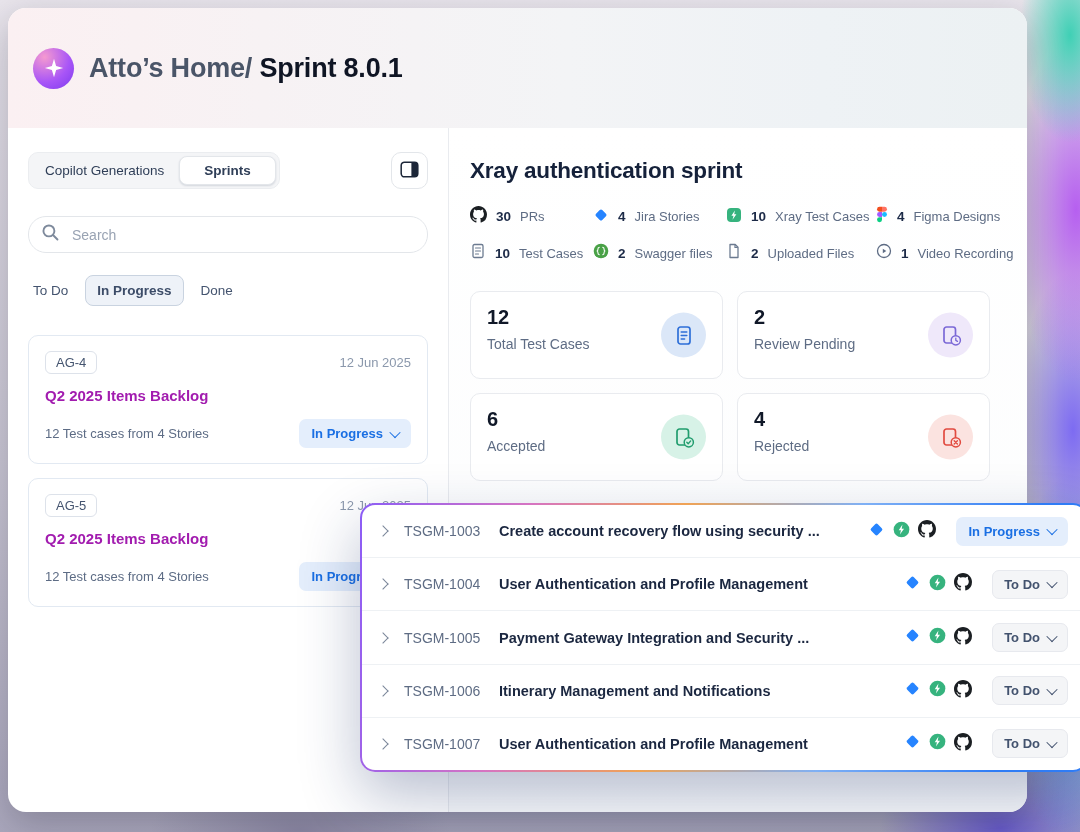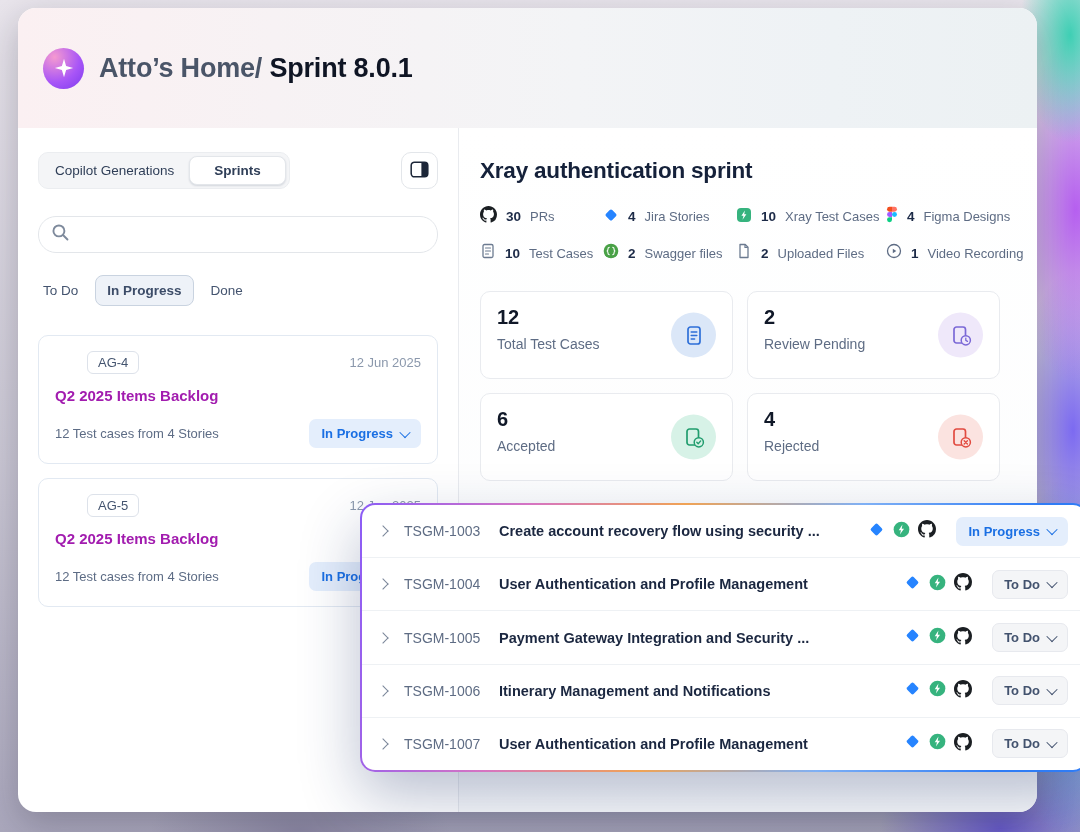--- a/index.html
+++ b/index.html
@@ -9,21 +9,21 @@
     background:
       radial-gradient(70px 150px at 1070px 35px,  #3fd0b5, transparent 72%),
       radial-gradient(90px 240px at 1076px 210px, #b65ff0, transparent 72%),
       radial-gradient(80px 220px at 1073px 430px, #7d6bf2, transparent 72%),
       radial-gradient(100px 260px at 1076px 660px,#3b82f6, transparent 72%),
       radial-gradient(160px 90px at 1000px 828px, #6d5fd0, transparent 75%),
       radial-gradient(200px 70px at 300px 830px,  #8e8aa6, transparent 75%),
       linear-gradient(180deg,#e9e5ec 0%,#ccc9d6 55%,#aba8bd 100%);
   }
   .app-card{
-    position:absolute;left:18px;top:8px;width:1019px;height:804px;
+    position:absolute;left:8px;top:8px;width:1019px;height:804px;
     background:#fff;border-radius:18px;overflow:hidden;
     box-shadow:0 12px 36px rgba(20,20,40,.25);
     display:flex;flex-direction:column;
   }
   
   .header{
     height:120px;flex:none;display:flex;align-items:center;gap:15px;
     padding-left:25px;
     background:linear-gradient(90deg,#fbf0f2 0%,#f7f2f4 25%,#f3f4f6 55%,#eef2f5 80%,#ecf1f3 100%);
   }
@@ -47,21 +47,21 @@
   .panel-toggle{width:37px;height:37px;border:1px solid #e3e6ea;border-radius:10px;background:#fff;display:grid;place-items:center;cursor:pointer;}
   .search-box{margin-top:27px;height:35px;border:1.5px solid #e3e6ea;border-radius:18px;display:flex;align-items:center;padding:0 12px;gap:10px;background:#fff;}
   .search-box input{border:none;outline:none;flex:1;font-family:inherit;font-size:14px;color:#33415c;background:transparent;}
   .search-box input::placeholder{color:#99a3b3;}
   .filters{margin-top:22px;display:flex;align-items:center;gap:12px;font-size:13.5px;color:#44546f;}
   .filter-chip{padding:7px 4px;border-radius:8px;cursor:pointer;background:transparent;border:1px solid transparent;font-family:inherit;font-size:13.5px;color:#44546f;}
   .filter-chip.active{background:#eef2f8;border:1px solid #c9d3e0;padding:7px 11px;font-weight:600;color:#3c4c68;}
   .sprint-card{margin-top:29px;border:1px solid #e2e9f2;border-radius:10px;padding:15px 16px;background:#fff;cursor:pointer;}
   .sprint-card + .sprint-card{margin-top:14px;}
   .card-top{display:flex;justify-content:space-between;align-items:center;}
-  .tag{border:1px solid #dde2ea;border-radius:6px;padding:3px 10px;font-size:13px;color:#44546f;background:#fff;margin-left:32px;}
+  .tag{border:1px solid #dde2ea;border-radius:6px;padding:3px 10px;font-size:13px;color:#44546f;background:#fff;}
   .date{font-size:13px;color:#8b98ac;}
   .card-title{margin-top:13px;font-size:15px;font-weight:700;color:#a21caf;}
   .card-bottom{margin-top:15px;display:flex;justify-content:space-between;align-items:center;}
   .card-sub{font-size:13px;color:#5d6c85;}
   
   .status-pill{display:inline-flex;align-items:center;gap:8px;border-radius:7px;padding:6px 11px;font-size:13px;font-weight:600;cursor:pointer;border:1px solid transparent;font-family:inherit;white-space:nowrap;}
   .status-pill.in-progress{background:#e4eefc;color:#1a6fe3;}
   .status-pill.todo{background:#f4f5f7;color:#42526e;border:1px solid #e7e9ee;}
   .chev{display:inline-block;width:7px;height:7px;border-right:1.7px solid currentColor;border-bottom:1.7px solid currentColor;}
   .chev.down{transform:rotate(45deg) translate(-1px,-1px);}
@@ -133,20 +133,21 @@
         </button>
       </div>
 
       <div class="search-box">
         <span>
           <svg width="19" height="19" viewBox="0 0 18 18">
               <circle cx="7.5" cy="7.5" r="5.2" fill="none" stroke="#7e8a9c" stroke-width="1.8"></circle>
               <path d="M11.6 11.6 L15.6 15.6" stroke="#7e8a9c" stroke-width="1.8" stroke-linecap="round"></path>
             </svg>
         </span>
+        <input type="text" placeholder="Search" style="">
       </div>
 
       <div class="filters">
         <button class="filter-chip">To Do</button>
         <button class="filter-chip active">In Progress</button>
         <button class="filter-chip">Done</button>
       </div>
 
       <div class="sprint-card">
         <div class="card-top">

